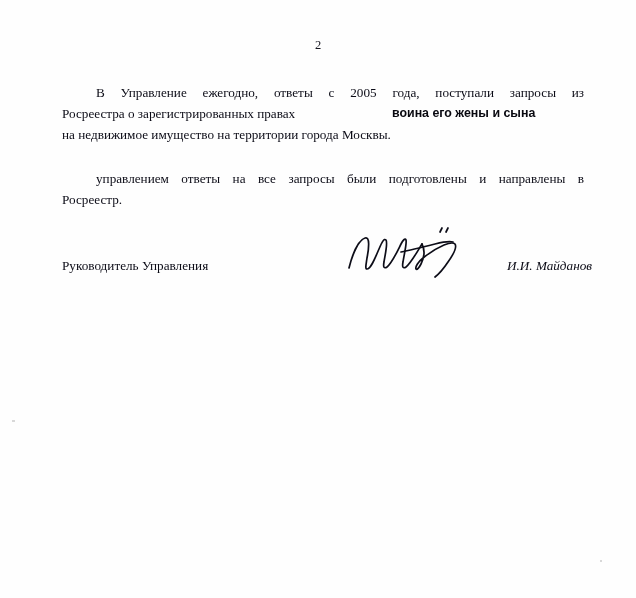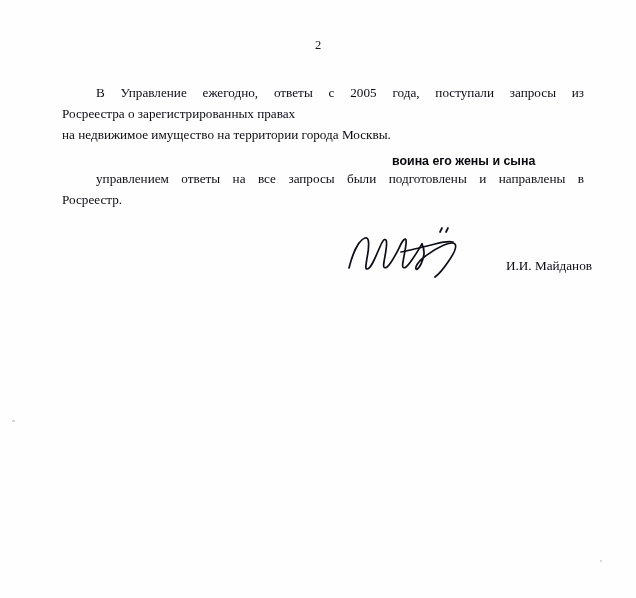--- a/index.html
+++ b/index.html
@@ -80,21 +80,20 @@
   .overlay-insert {
     position: absolute;
     left: 330px;
     top: 21px;
     font-family: "Liberation Sans", sans-serif;
     font-size: 12.4px;
     font-weight: bold;
     letter-spacing: 0px;
     color: #08080f;
     white-space: nowrap;
-    margin-top: 48px;
   }
   .para-2 {
     margin-top: 23px;
   }
   .para-2 .l1 {
     display: block;
     text-align: justify;
     text-align-last: justify;
     white-space: nowrap;
   }
@@ -119,20 +118,21 @@
     color: #0b0b16;
     white-space: nowrap;
   }
   .sig-name {
     position: absolute;
     right: 0;
     top: 0;
     font-size: 13.2px;
     color: #0b0b16;
     white-space: nowrap;
+    font-style: italic;
   }
   .signature-mark {
     position: absolute;
     left: 345px;
     top: 222px;
     width: 120px;
     height: 62px;
     pointer-events: none;
   }
   .scan-speck {
@@ -183,20 +183,21 @@
         <span>и</span>
         <span>направлены</span>
         <span>в</span>
       </span>
       <span class="l2">Росреестр.</span>
     </p>
 
   </div>
 
   <div class="signature-row">
+    <span class="sig-title">Руководитель Управления</span>
     <span class="sig-name">И.И. Майданов</span>
   </div>
 
   <svg class="signature-mark" viewBox="0 0 120 62" xmlns="http://www.w3.org/2000/svg">
     <g fill="none" stroke="#0d0d18" stroke-width="1.7" stroke-linecap="round" stroke-linejoin="round">
       <path d="M4 46 C 8 30, 14 18, 20 16 C 25 14, 24 26, 22 36 C 21 43, 20 47, 22 47 C 26 47, 30 36, 34 27 C 37 20, 39 16, 41 18 C 43 21, 40 33, 39 40 C 38 45, 39 47, 42 45 C 47 41, 52 30, 56 22 C 58 18, 60 16, 61 18 C 62 21, 59 33, 58 40 C 57 45, 58 47, 61 45 C 66 41, 72 30, 77 22"></path>
       <path d="M56 30 C 66 28, 78 25, 90 22 C 98 20, 104 19, 108 20"></path>
       <path d="M77 22 C 80 28, 79 36, 76 42 C 74 46, 72 48, 71 47 C 70 45, 73 40, 78 36 C 84 31, 92 26, 99 23 C 104 21, 108 20, 110 22 C 112 25, 108 33, 103 40 C 99 46, 94 52, 90 55"></path>
       <path d="M95 10 L 97 6"></path>
       <path d="M101 10 L 103 6"></path>

